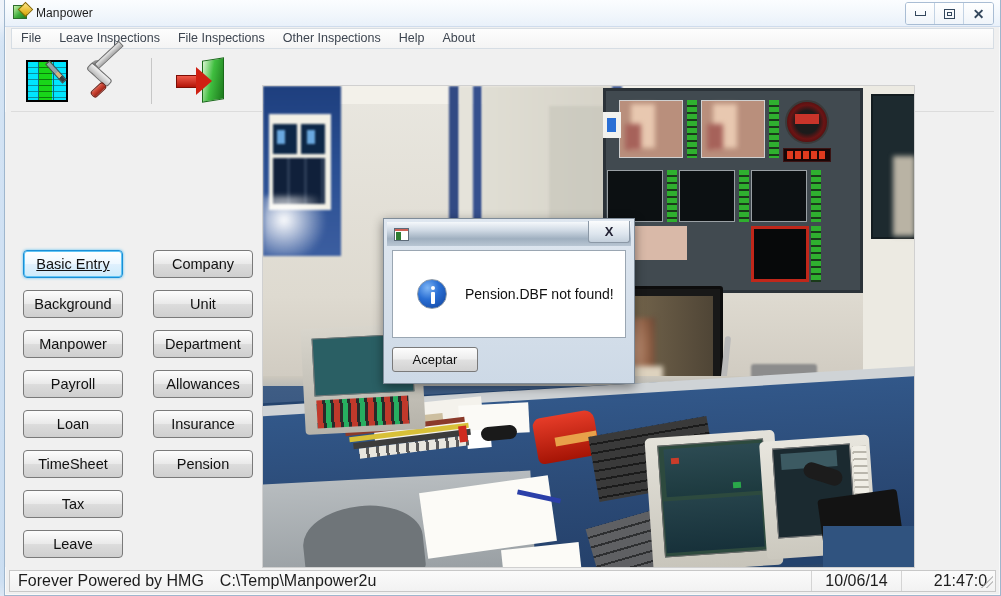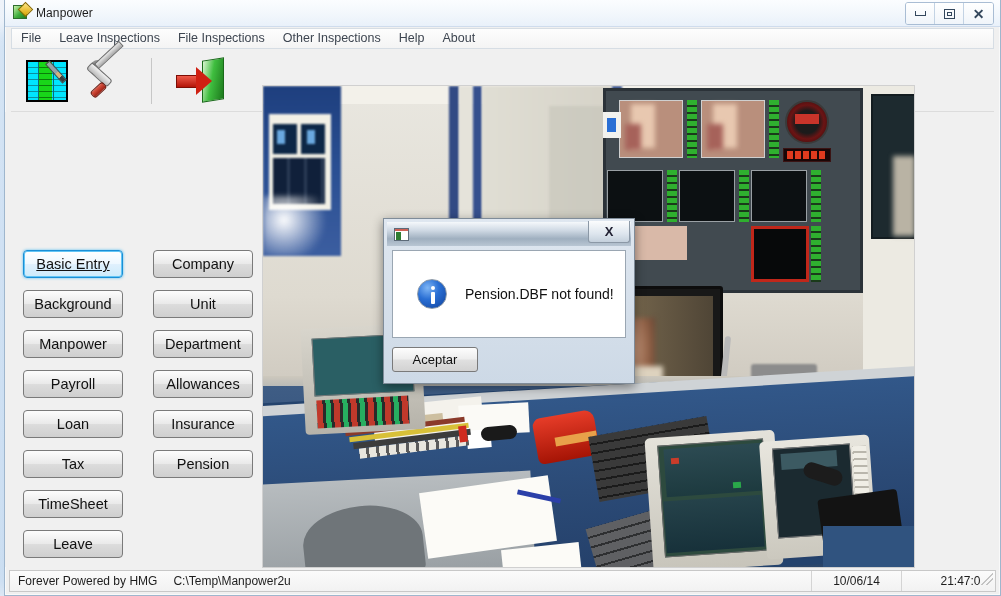--- a/index.html
+++ b/index.html
@@ -288,22 +288,22 @@
     font-size: 13px; color: #111;
     display: flex; align-items: center; justify-content: center;
     margin-right: 6px;
   }
 
   
   #status-bar {
     position: absolute; left: 4px; right: 4px; bottom: 3px; height: 22px;
     background: linear-gradient(180deg,#fbfbfb,#f2f2f2);
     border: 1px solid #c8c8c8;
-    display: flex; 
-    font-size: 12px; color: #1d1d1d;
+    display: flex; align-items: center;
+    font-size: 16px; color: #1d1d1d;
   }
   .sb-cell { height: 20px; display: flex; align-items: center; padding: 0 8px; }
   #sb-powered { min-width: 138px; }
   #sb-path { flex: 1; }
   #sb-date { width: 90px; justify-content: center; border-left: 1px solid #d4d4d4; }
   #sb-time { width: 78px; justify-content: center; border-left: 1px solid #d4d4d4; padding-left: 48px; }
   #sb-grip {
     width: 14px; height: 14px; margin-right: 2px; opacity: .55;
     background:
       linear-gradient(135deg, transparent 0 55%, #9a9a9a 55% 62%, transparent 62% 72%, #9a9a9a 72% 79%, transparent 79%);
@@ -389,22 +389,22 @@
   </div>
 
   <div id="button-panel">
 
     <div class="btn-col" id="col-left">
       <div class="app-btn focused">Basic Entry</div>
       <div class="app-btn">Background</div>
       <div class="app-btn">Manpower</div>
       <div class="app-btn">Payroll</div>
       <div class="app-btn">Loan</div>
+      <div class="app-btn">TimeSheet</div>
       <div class="app-btn">Tax</div>
-      <div class="app-btn">TimeSheet</div>
       <div class="app-btn">Leave</div>
     </div>
 
     <div class="btn-col" id="col-right">
       <div class="app-btn">Company</div>
       <div class="app-btn">Unit</div>
       <div class="app-btn">Department</div>
       <div class="app-btn">Allowances</div>
       <div class="app-btn">Insurance</div>
       <div class="app-btn">Pension</div>

